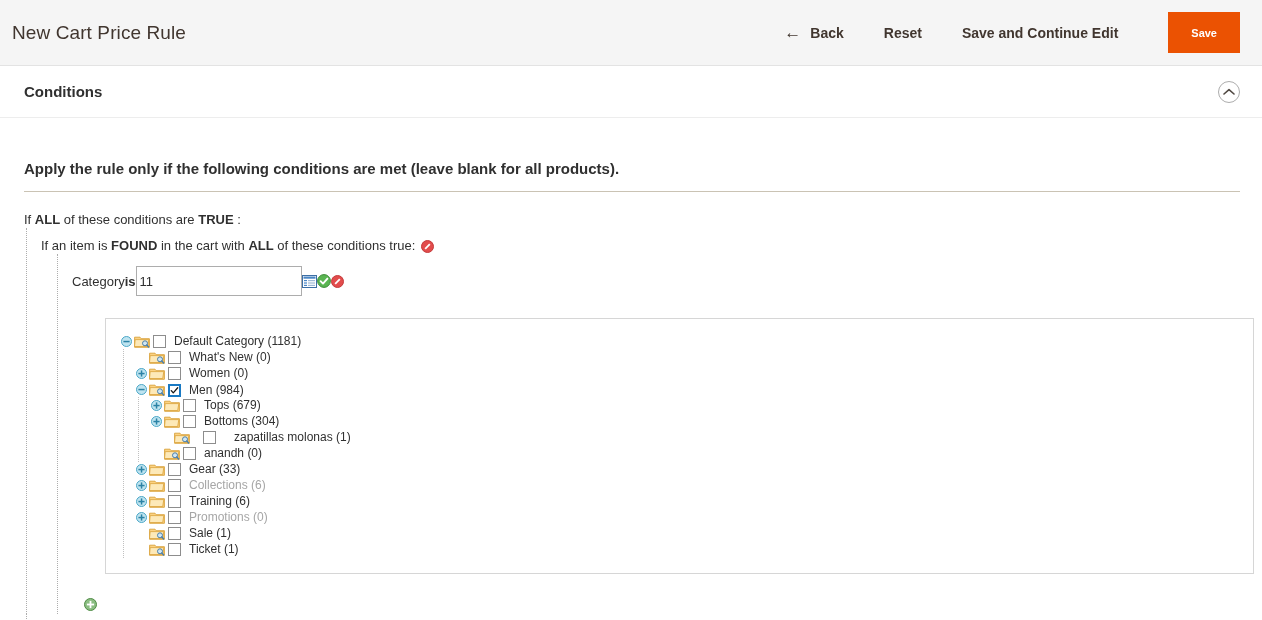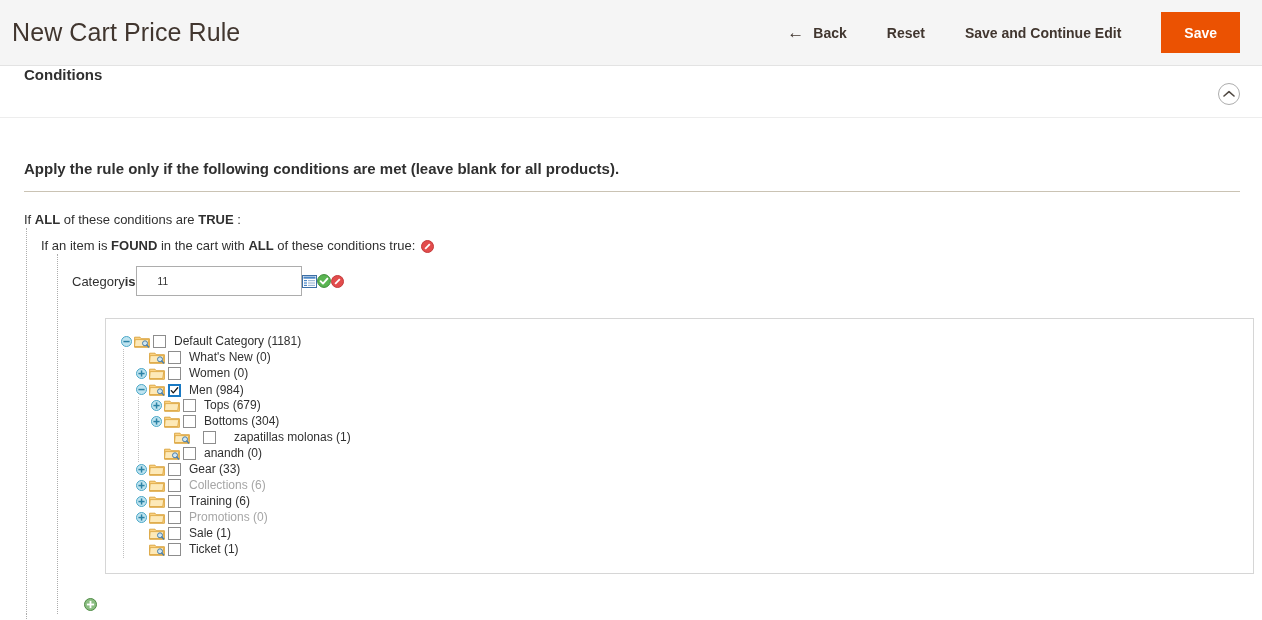--- a/index.html
+++ b/index.html
@@ -16,21 +16,21 @@
   .page-header {
     position: relative;
     height: 66px;
     background: #f5f5f5;
     border-bottom: 1px solid #e3e3e3;
     display: flex;
     align-items: center;
     padding: 0 22px 0 12px;
   }
   .page-title {
-    font-size: 25px;
+    font-size: 19px;
     font-weight: 400;
     color: #41362f;
     letter-spacing: .1px;
     white-space: nowrap;
   }
   .header-actions {
     margin-left: auto;
     display: flex;
     align-items: center;
     gap: 0;
@@ -56,38 +56,37 @@
     font-size: 17px;
     line-height: 1;
     color: #41362f;
     font-weight: 400;
   }
   .save-btn {
     background: #eb5202;
     color: #ffffff;
     border: 1px solid #eb5202;
     font-family: inherit;
-    font-size: 14px;
+    font-size: 11px;
     font-weight: 600;
     padding: 0 22px;
     height: 41px;
     cursor: pointer;
-    margin-left: 20px;
+    margin-left: 30px;
     white-space: nowrap;
   }
 
   
   .section-head {
     position: relative;
     height: 52px;
     display: flex;
-    align-items: flex-start;
+    align-items: center;
     padding: 0 22px 0 24px;
     border-bottom: 1px solid #ededed;
-    flex-direction: column;
   }
   .section-title {
     font-size: 15px;
     font-weight: bold;
     color: #303030;
   }
   .collapse-icon {
     margin-left: auto;
     width: 22px; height: 22px;
     border: 1px solid #adadad;
@@ -144,23 +143,23 @@
     gap: 0;
     padding-top: 4px;
   }
   .value-label { font-size: 13px; color: #303030; }
   .value-input {
     width: 166px;
     height: 30px;
     border: 1px solid #adadad;
     background: #ffffff;
     font-family: inherit;
-    font-size: 10px;
+    font-size: 13px;
     color: #303030;
-    padding: 0 21px;
+    padding: 0 3px;
     outline: none;
   }
   .icon-btn { cursor: pointer; display: inline-flex; line-height: 0; }
 
   
   .tree-panel {
     margin: 22px 0 0 33px;
     width: 1149px;
     height: 256px;
     border: 1px solid #d6d6d6;

